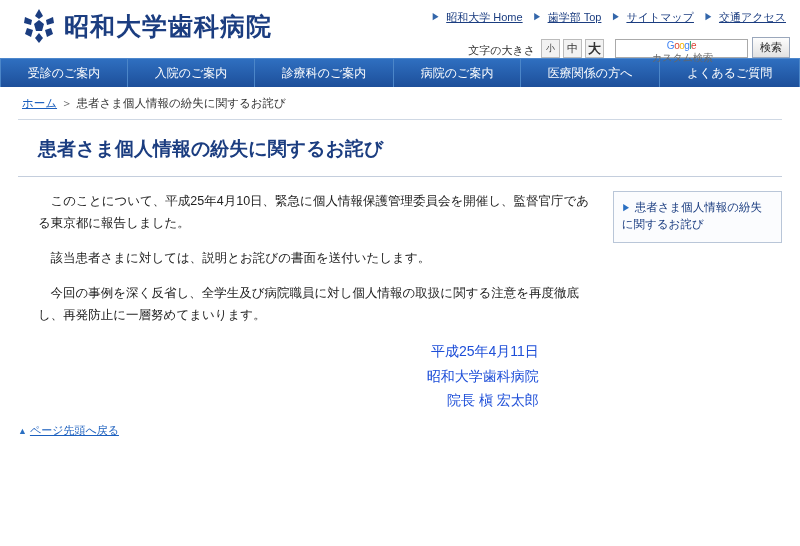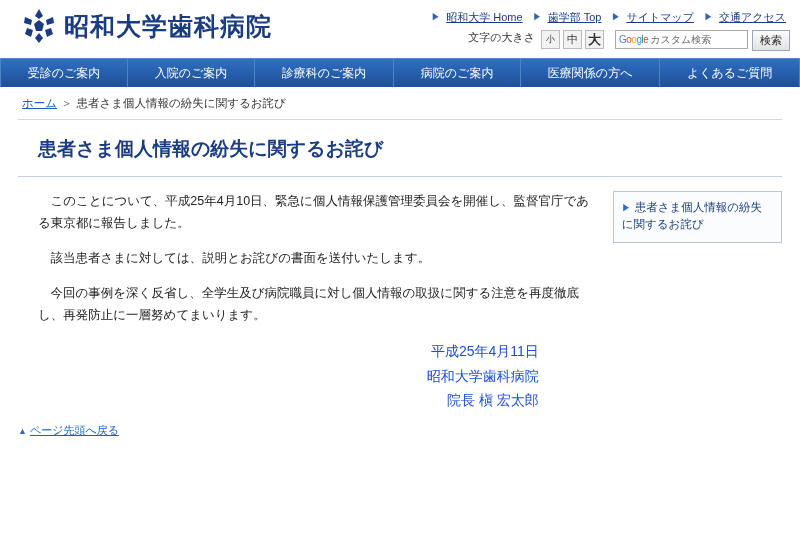--- a/index.html
+++ b/index.html
@@ -61,23 +61,23 @@
   }
   .tl-arrow {
     color: #3366aa;
     font-size: 9px;
     margin-left: 6px;
   }
 
   .toolrow {
     position: absolute;
     right: 10px;
-    top: 30px;
-    display: flex;
-    align-items: flex-start;
+    top: 37px;
+    display: flex;
+    align-items: flex-end;
     font-size: 11px;
   }
   .fontsize-label {
     color: #333;
     margin-right: 6px;
   }
   .fs-btn {
     display: inline-block;
     width: 17px;
     height: 17px;
@@ -95,20 +95,21 @@
     margin-left: 8px;
     width: 125px;
     height: 17px;
     border: 1px solid #aaaaaa;
     background: #ffffff;
     display: flex;
     align-items: center;
     padding: 0 3px;
     font-size: 10px;
     color: #999;
+    flex-direction: column;
   }
   .g-logo { font-size: 10px; letter-spacing: -0.5px; }
   .g-logo .b1 { color:#4285f4; } .g-logo .r1 { color:#db4437; }
   .g-logo .y1 { color:#f4b400; } .g-logo .b2 { color:#4285f4; }
   .g-logo .g1 { color:#0f9d58; } .g-logo .r2 { color:#db4437; }
   .search-ph { margin-left: 2px; color:#666; }
   .search-btn {
     margin-left: 4px;
     height: 19px;
     line-height: 19px;

